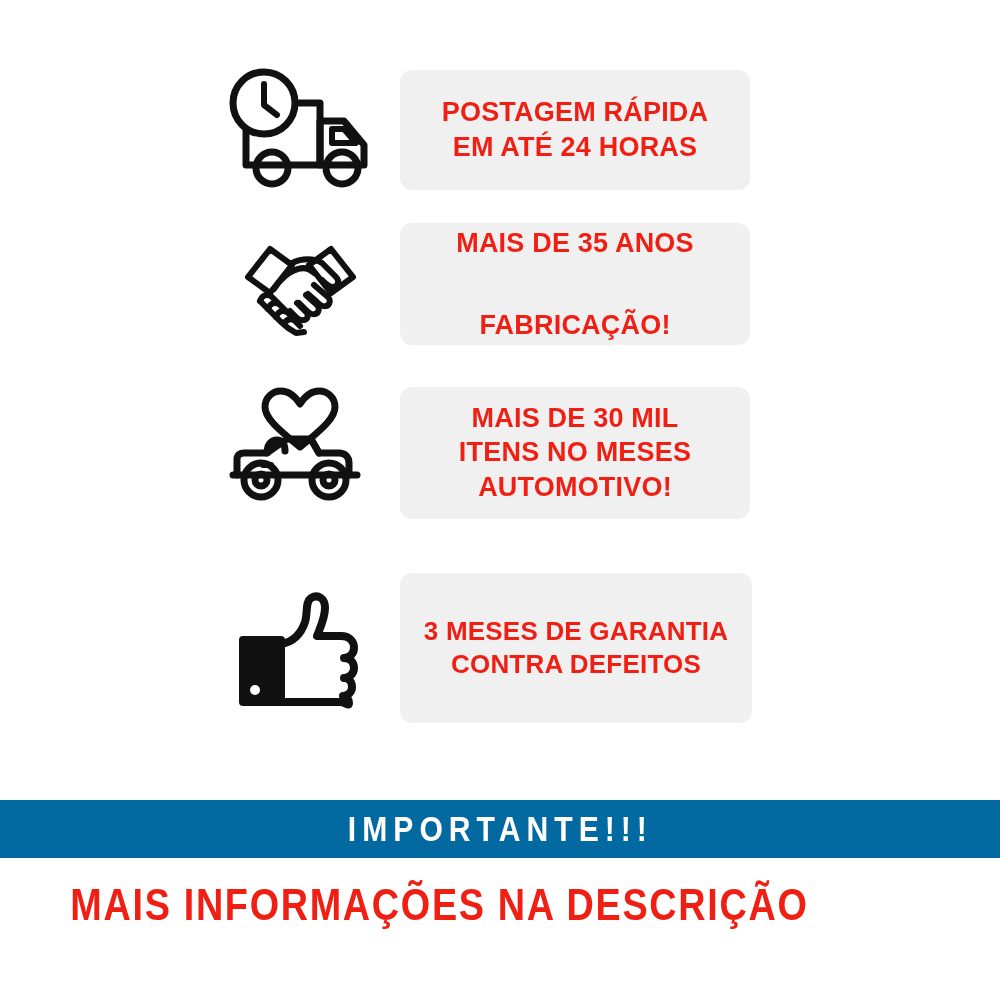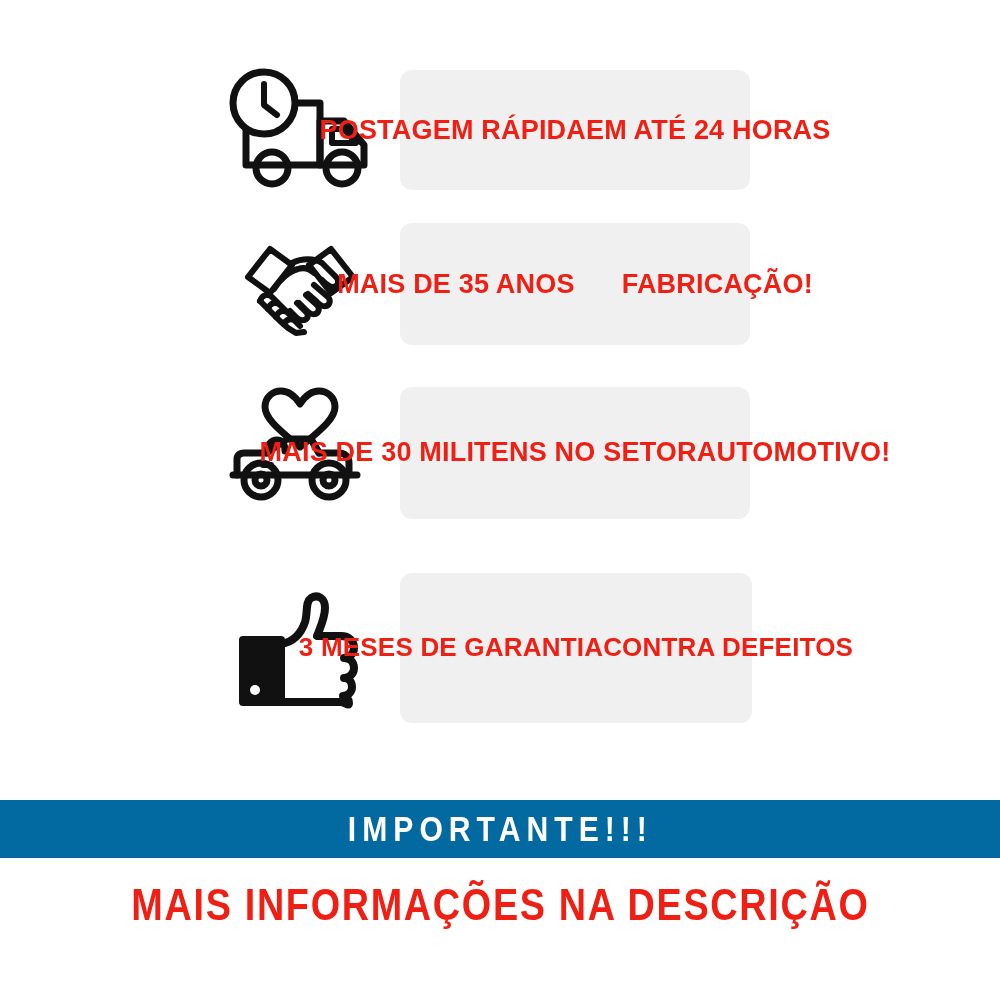--- a/index.html
+++ b/index.html
@@ -43,21 +43,21 @@
     display: block;
   }
 
   .feature-text {
     background: #f0f0f0;
     border-radius: 12px;
     width: 350px;
     flex: 0 0 350px;
     box-sizing: border-box;
     display: flex;
-    flex-direction: row;
+    flex-direction: column;
     align-items: center;
     justify-content: center;
     color: #f01f14;
     font-weight: bold;
     font-size: 27px;
     line-height: 1.28;
     letter-spacing: 0.2px;
     text-align: center;
     padding: 14px 8px;
   }
@@ -97,21 +97,21 @@
   }
 
   #description-note {
     position: absolute;
     left: 0;
     top: 875px;
     width: 1000px;
     height: 60px;
     display: flex;
     align-items: center;
-    justify-content: center;
+    justify-content: flex-start;
   }
   #description-note .note-text {
     color: #f01f14;
     font-weight: bold;
     font-size: 45px;
     letter-spacing: 2px;
     transform: scaleX(0.84);
     white-space: nowrap;
     text-align: center;
   }
@@ -188,21 +188,21 @@
         <path d="M48 82 h8" stroke-width="6"></path>
 
         <circle cx="46" cy="97" r="17"></circle>
         <circle cx="46" cy="97" r="6"></circle>
         <circle cx="114" cy="97" r="17"></circle>
         <circle cx="114" cy="97" r="6"></circle>
       </svg>
     </div>
     <div class="feature-text">
       <span class="tline">MAIS DE 30 MIL</span>
-      <span class="tline">ITENS NO SETOR</span>
+      <span class="tline">ITENS NO MESES</span>
       <span class="tline">AUTOMOTIVO!</span>
     </div>
   </div>
 
   <div class="feature-row" id="row-3">
     <div class="feature-icon">
       <svg width="150" height="140" viewBox="0 0 150 140" fill="none" stroke="#111111" stroke-width="8" stroke-linecap="round" stroke-linejoin="round">
 
         <path d="M18 62 H56 V124 H18 Z" fill="#111111" stroke="#111111"></path>
         <circle cx="30" cy="112" r="5" fill="#ffffff" stroke="none"></circle>

